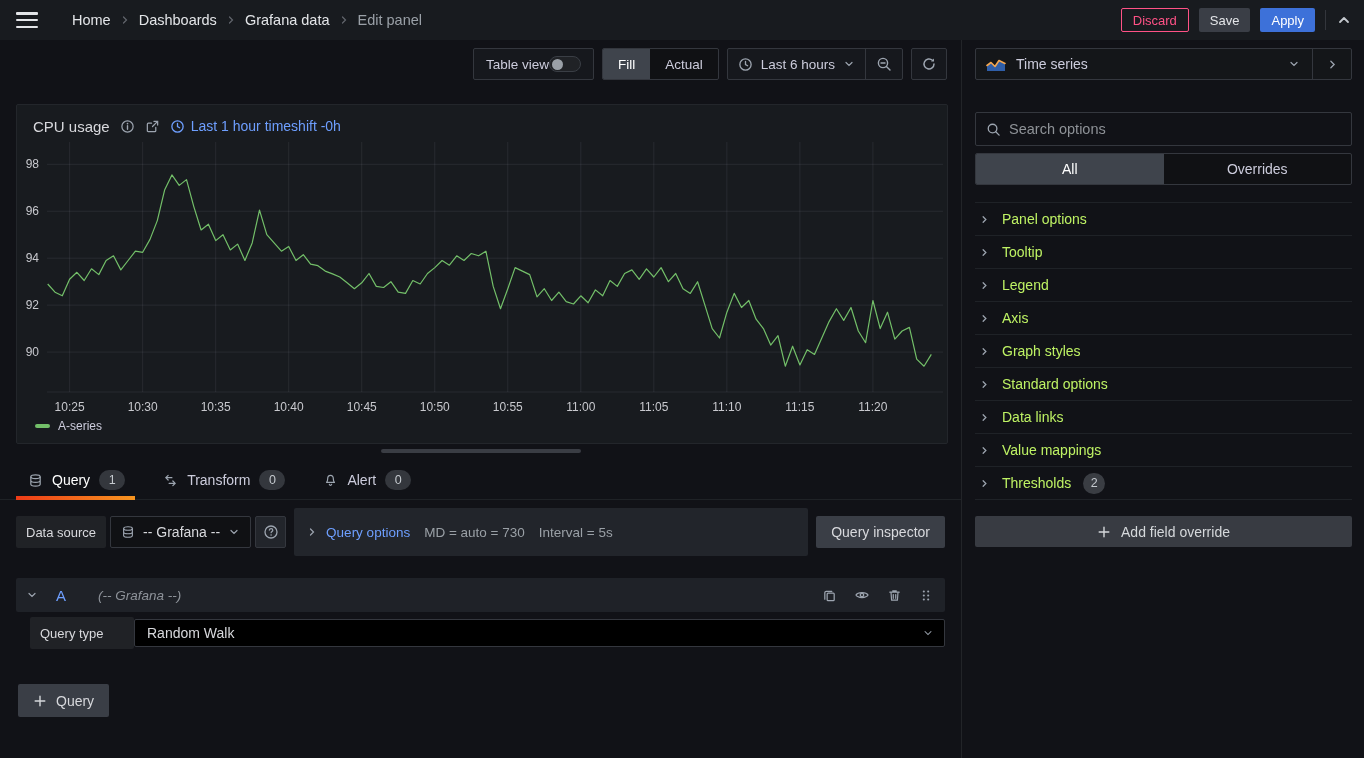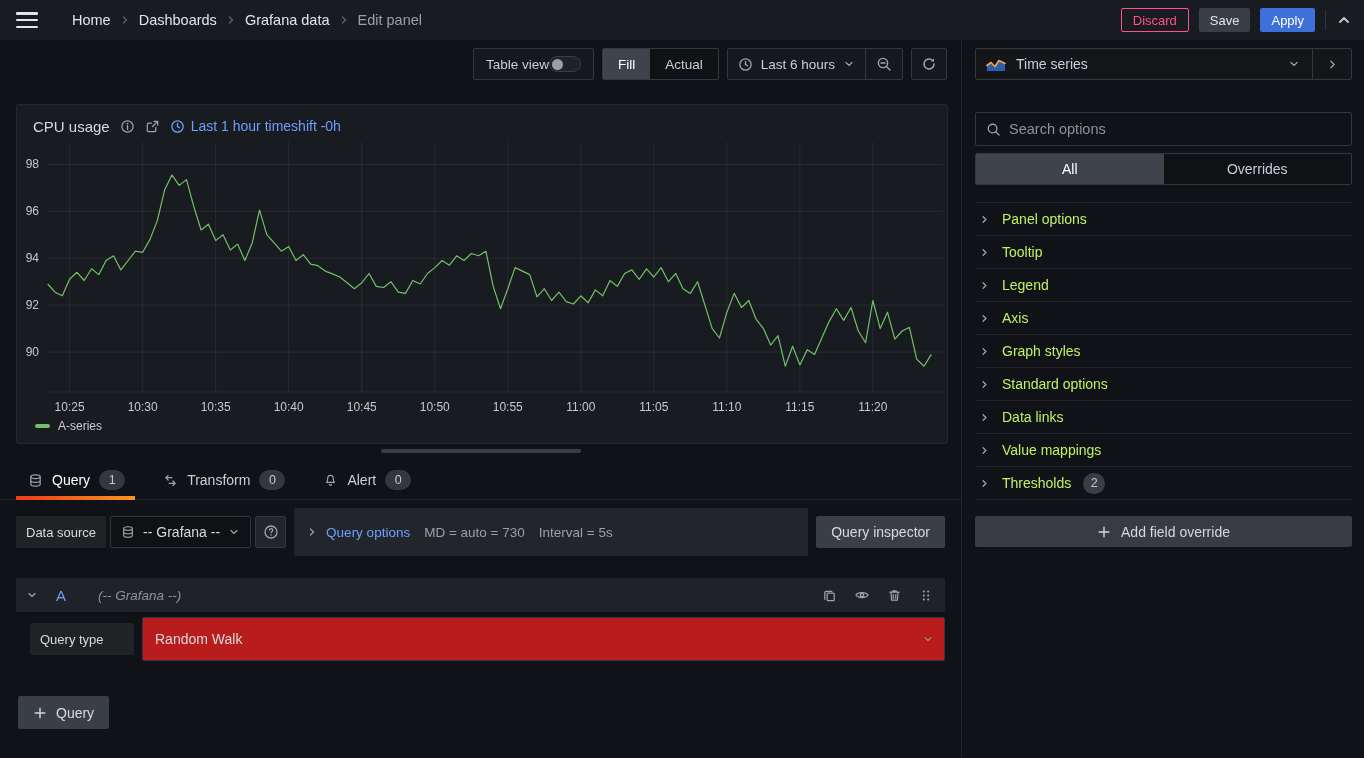--- a/index.html
+++ b/index.html
@@ -87,21 +87,21 @@
   .query-row { margin-top:30px; height:34px; background:#1f2228; border-radius:2px;
     display:flex; align-items:center; padding:0 12px 0 10px; gap:14px; }
   .query-ref { color:#6e9fff; font-size:15px; font-weight:500; margin-left:4px; }
   .query-ds-name { color:#8e939a; font-size:13.5px; font-style:italic; margin-left:18px; }
   .query-row-actions { margin-left:auto; display:flex; align-items:center; gap:17px; }
   .query-row-actions .icon { cursor:pointer; }
 
   .qtype-row { margin-top:5px; display:flex; align-items:center; padding-left:14px; }
   .qtype-label { height:32px; display:inline-flex; align-items:center; padding:0 10px; background:#202226;
     border-radius:2px; font-size:13px; font-weight:400; color:#d8d9dd; width:104px; }
-  .qtype-select { flex:1; height:44px; margin-left:8px; border:1px solid #34373e; border-radius:2px; background:#b91c1c;
+  .qtype-select { flex:1; height:28px; border:1px solid #34373e; border-radius:2px; background:#000000;
     display:flex; align-items:center; justify-content:space-between; padding:0 10px 0 12px; font-size:14px; color:#d8d9dd; cursor:pointer; }
 
   .add-query-btn { margin-top:35px; margin-left:2px; height:33px; padding:0 15px; background:#3a3e46; border:none; border-radius:2px;
     display:inline-flex; align-items:center; gap:9px; color:#d8d9dd; font-size:14px; font-weight:500; font-family:inherit; cursor:pointer; }
 
   
   .viz-row { height:48px; display:flex; align-items:center; padding:0 0 0 0; }
   .viz-picker { flex:1; height:32px; border:1px solid #34373e; border-radius:2px; background:#141619;
     display:flex; align-items:center; }
   .viz-main { flex:1; display:flex; align-items:center; gap:10px; padding:0 10px; cursor:pointer; }

